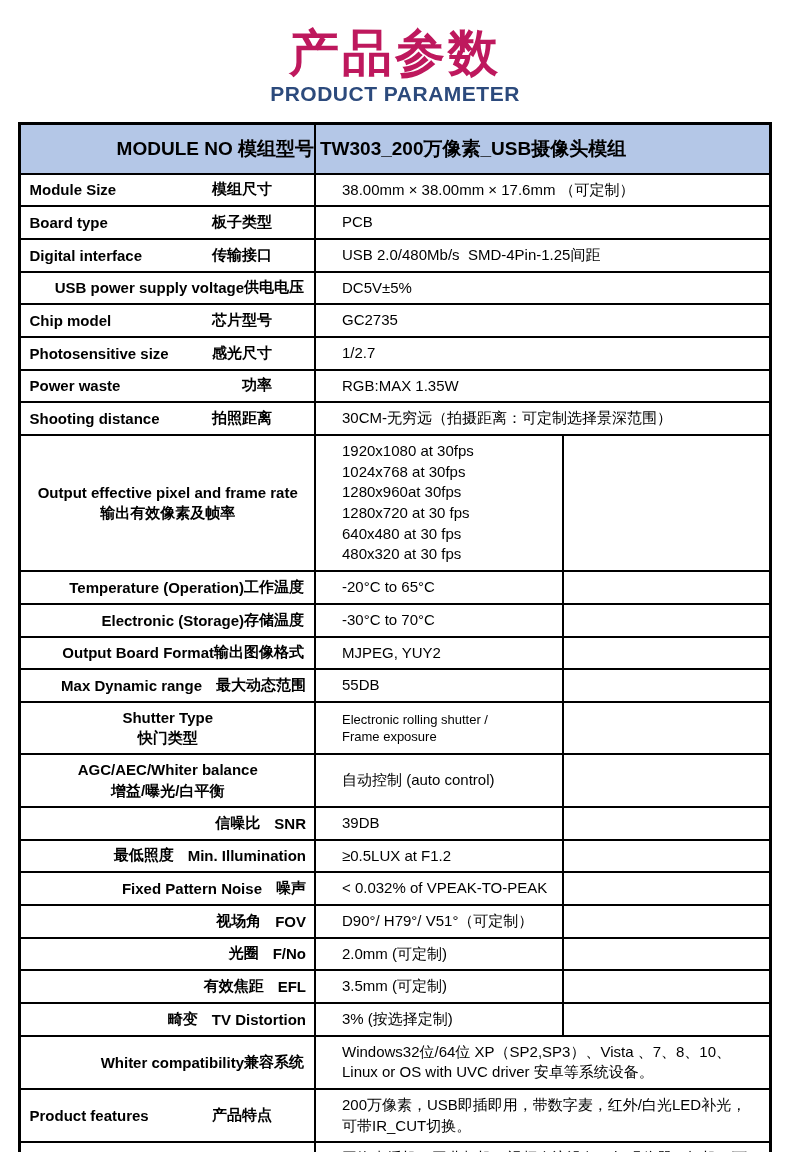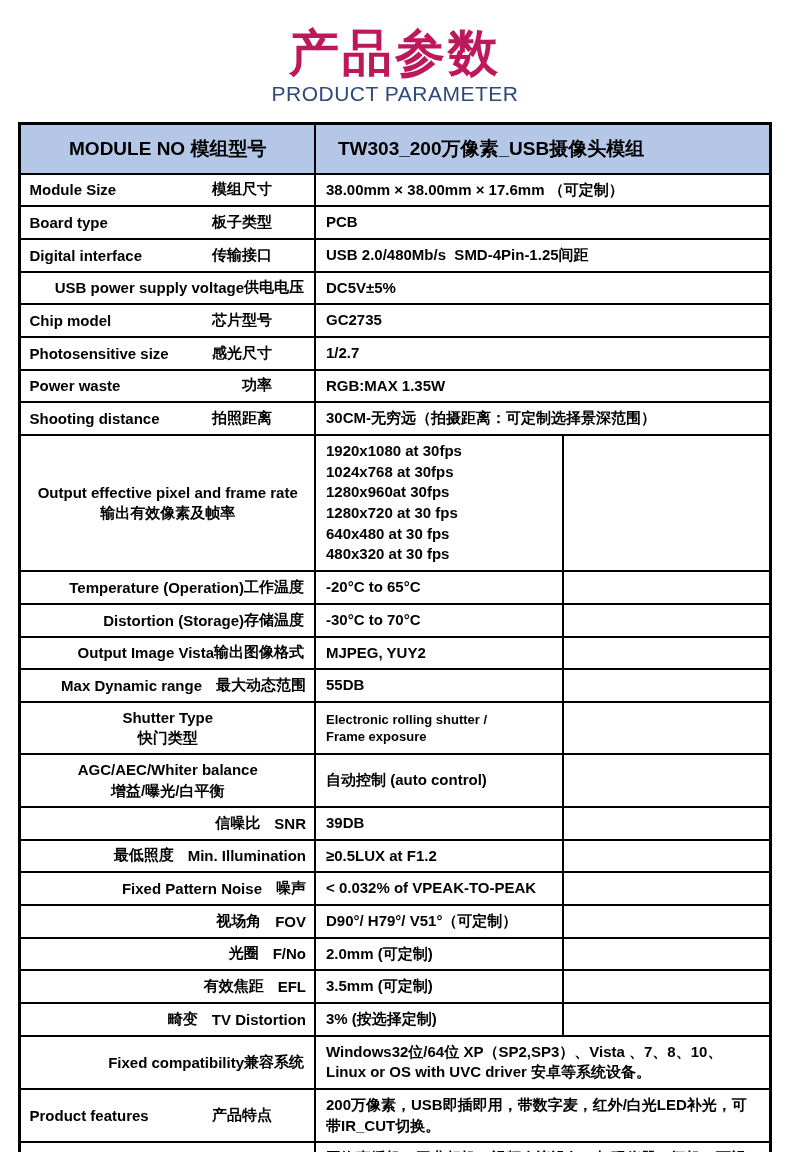--- a/index.html
+++ b/index.html
@@ -14,21 +14,21 @@
   .page-header { text-align: center; padding-top: 26px; }
   .page-title {
     font-size: 50px;
     font-weight: bold;
     color: #be185d;
     letter-spacing: 3px;
     line-height: 1.1;
   }
   .page-subtitle {
     font-size: 21px;
-    font-weight: normal;
+    font-weight: bold;
     color: #2c4a7c;
     letter-spacing: 0.5px;
     margin-top: 1px;
   }
   table.spec {
     width: 750px;
     margin: 16px auto 0 auto;
     border-collapse: collapse;
     table-layout: fixed;
     border: 3px solid #000;
@@ -39,37 +39,37 @@
   th, td {
     border: 2px solid #000;
     vertical-align: middle;
   }
   tr.head-row th {
     background: #b4c7e7;
     height: 50px;
     font-size: 19px;
     font-weight: bold;
   }
-  tr.head-row th.h-label { text-align: center; }
-  tr.head-row th.h-value { text-align: left; padding-left: 22px; }
+  tr.head-row th.h-label { text-align: right; }
+  tr.head-row th.h-value { text-align: left; padding-left: 4px; }
   .label-cell {
     font-weight: bold;
     font-size: 15px;
     padding: 5px 8px;
   }
   .label-row { display: flex; align-items: center; }
   .label-row.split { justify-content: space-between; padding-right: 34px; }
   .label-row.split.tight { padding-right: 2px; justify-content: flex-end; }
   .label-row.center { justify-content: flex-end; gap: 14px; padding-right: 0; }
   .label-stack { text-align: center; line-height: 1.35; }
   .value-cell {
     font-size: 15px;
-    font-weight: bold;
+    font-weight: normal;
     text-align: left;
-    padding: 5px 10px 5px 10px;
+    padding: 5px 10px 5px 26px;
     line-height: 1.38;
   }
   .value-cell.small { font-size: 13px; line-height: 1.35; }
   .value-line { white-space: pre-wrap; }
   .empty-cell { background: #fff; }
 </style>
 </head>
 <body>
 
 <div class="page">
@@ -202,33 +202,33 @@
             </div>
           </th>
           <td class="value-cell">
             <div class="value-line">-20°C to 65°C</div>
           </td>
           <td class="empty-cell"></td>
         </tr>
         <tr>
           <th class="label-cell">
             <div class="label-row split tight">
-              <span>Distortion (Storage)</span>
+              <span>Electronic (Storage)</span>
               <span>存储温度</span>
             </div>
           </th>
           <td class="value-cell">
             <div class="value-line">-30°C to 70°C</div>
           </td>
           <td class="empty-cell"></td>
         </tr>
         <tr>
           <th class="label-cell">
             <div class="label-row split tight">
-              <span>Output Image Vista</span>
+              <span>Output Board Format</span>
               <span>输出图像格式</span>
             </div>
           </th>
           <td class="value-cell">
             <div class="value-line">MJPEG, YUY2</div>
           </td>
           <td class="empty-cell"></td>
         </tr>
         <tr>
           <th class="label-cell">
@@ -343,21 +343,21 @@
             </div>
           </th>
           <td class="value-cell">
             <div class="value-line">3% (按选择定制)</div>
           </td>
           <td class="empty-cell"></td>
         </tr>
         <tr>
           <th class="label-cell">
             <div class="label-row split tight">
-              <span>Fixed compatibility</span>
+              <span>Whiter compatibility</span>
               <span>兼容系统</span>
             </div>
           </th>
           <td class="value-cell" colspan="2">
             <div class="value-line">Windows32位/64位 XP（SP2,SP3）、Vista 、7、8、10、Linux or OS with UVC driver 安卓等系统设备。</div>
           </td>
         </tr>
         <tr>
           <th class="label-cell">
             <div class="label-row split">

